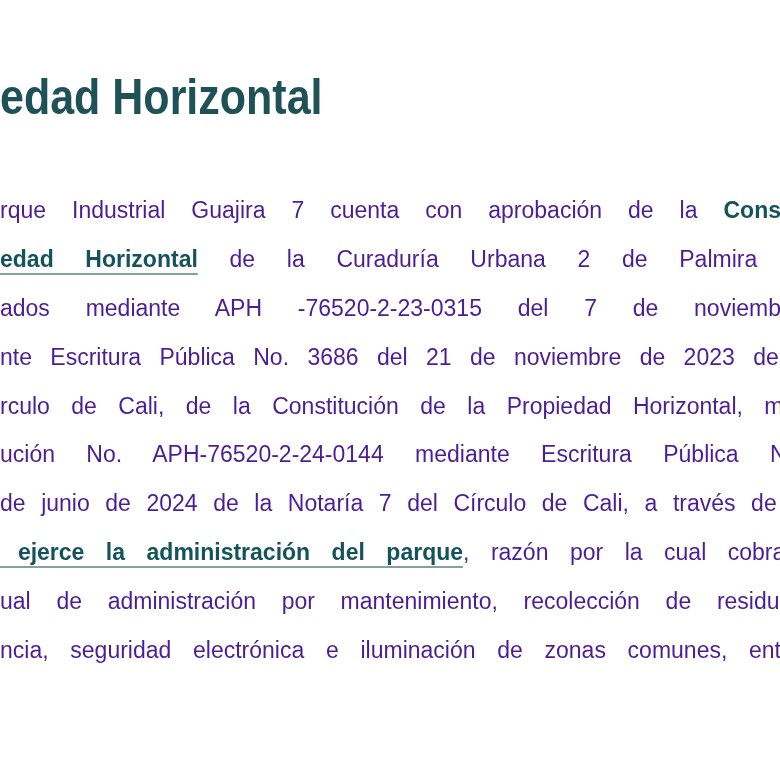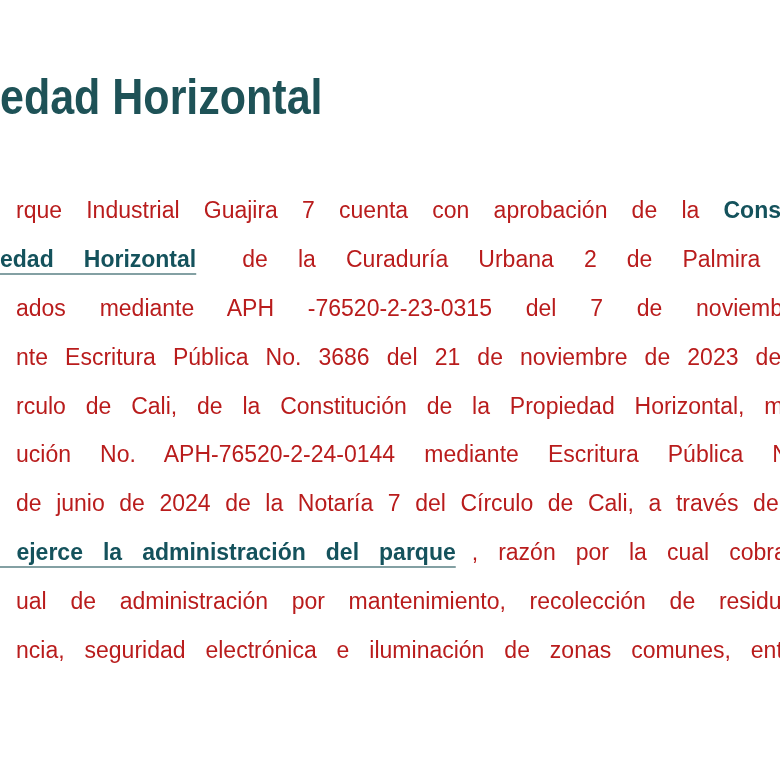--- a/index.html
+++ b/index.html
@@ -30,21 +30,21 @@
     width:850px;
     height:48.9px;
     line-height:48.9px;
     font-size:23px;
     text-align:justify;
     text-align-last:justify;
     -moz-text-align-last:justify;
     white-space:normal;
     overflow:visible;
   }
-  .seg-body{color:#b91c1c;margin-left:16px;}
+  .seg-body{color:#4c1d95;}
   .seg-link, .seg-link-plain{
     color:#14525c;
     font-weight:bold;
   }
   .seg-link{
     text-decoration:underline;
     text-decoration-color:rgba(30,82,87,0.55);
     text-decoration-thickness:2px;
     text-underline-offset:6px;
   }

